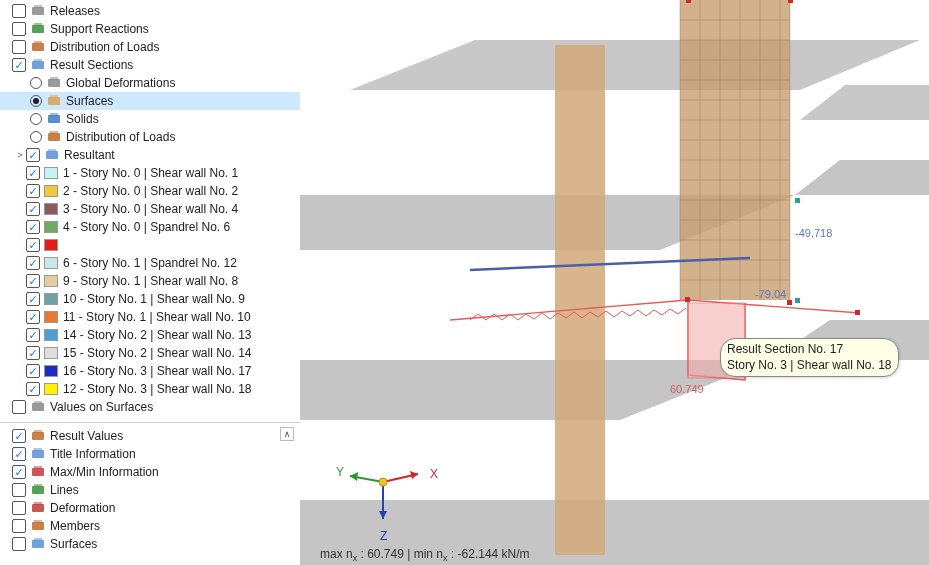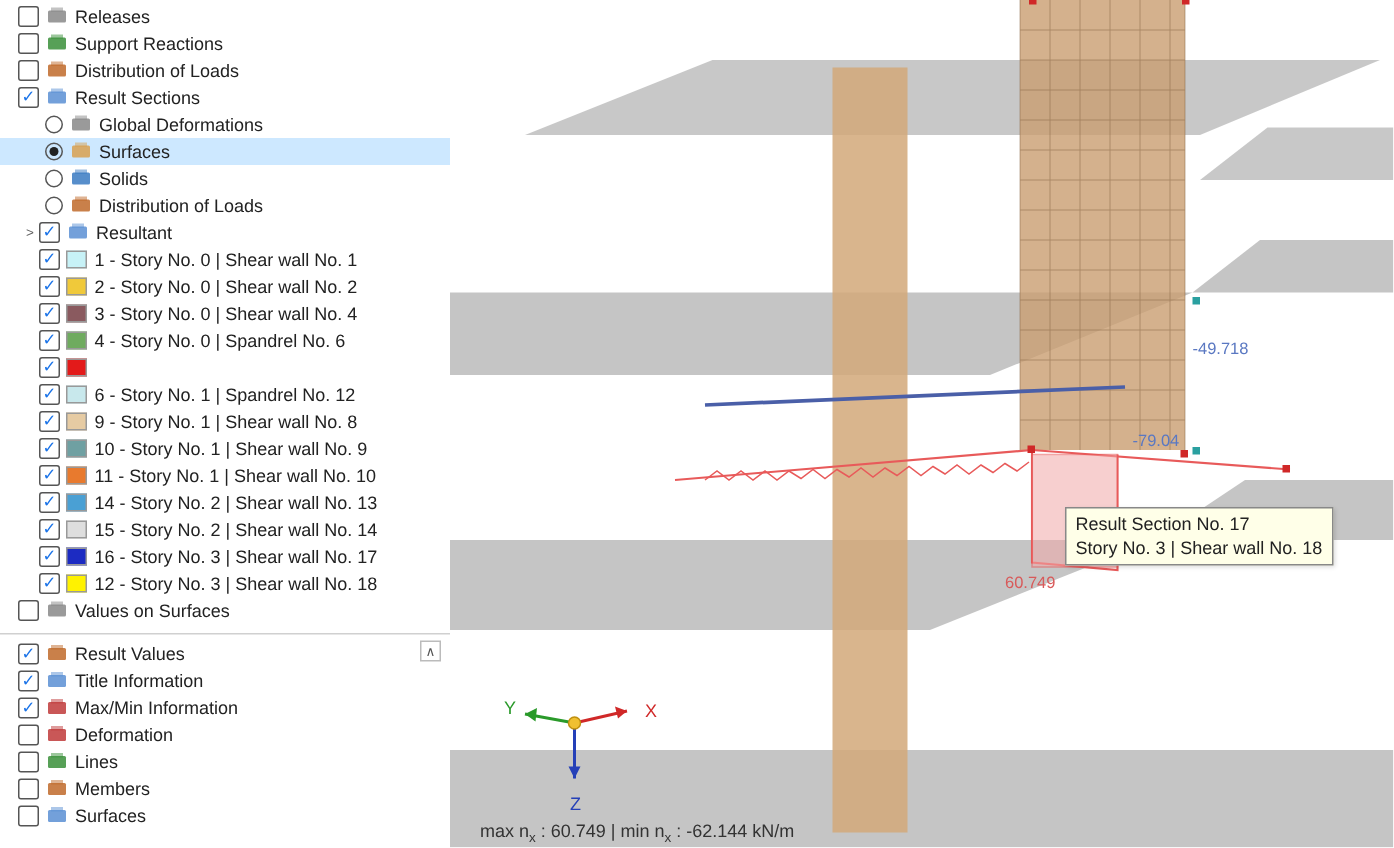--- a/index.html
+++ b/index.html
@@ -261,36 +261,36 @@
               <rect x="3" y="1" width="8" height="3" fill="#c03a3a" opacity="0.5"></rect>
             </svg>
           </span>
           <span class="label">Max/Min Information</span>
         </div>
         <div class="row">
           <span class="spacer" style="width: 12px;"></span>
           <span class="chk"></span>
           <span class="icon">
             <svg width="14" height="14">
+              <rect x="1" y="3" width="12" height="8" rx="1" fill="#3a8f3a" opacity="0.85"></rect>
+              <rect x="3" y="1" width="8" height="3" fill="#3a8f3a" opacity="0.5"></rect>
+            </svg>
+          </span>
+          <span class="label">Lines</span>
+        </div>
+        <div class="row">
+          <span class="spacer" style="width: 12px;"></span>
+          <span class="chk"></span>
+          <span class="icon">
+            <svg width="14" height="14">
               <rect x="1" y="3" width="12" height="8" rx="1" fill="#c03a3a" opacity="0.85"></rect>
               <rect x="3" y="1" width="8" height="3" fill="#c03a3a" opacity="0.5"></rect>
             </svg>
           </span>
           <span class="label">Deformation</span>
-        </div>
-        <div class="row">
-          <span class="spacer" style="width: 12px;"></span>
-          <span class="chk"></span>
-          <span class="icon">
-            <svg width="14" height="14">
-              <rect x="1" y="3" width="12" height="8" rx="1" fill="#3a8f3a" opacity="0.85"></rect>
-              <rect x="3" y="1" width="8" height="3" fill="#3a8f3a" opacity="0.5"></rect>
-            </svg>
-          </span>
-          <span class="label">Lines</span>
         </div>
         <div class="row">
           <span class="spacer" style="width: 12px;"></span>
           <span class="chk"></span>
           <span class="icon">
             <svg width="14" height="14">
               <rect x="1" y="3" width="12" height="8" rx="1" fill="#c06a2a" opacity="0.85"></rect>
               <rect x="3" y="1" width="8" height="3" fill="#c06a2a" opacity="0.5"></rect>
             </svg>
           </span>
@@ -388,21 +388,21 @@
       <circle cx="45" cy="35" r="4" fill="#f0c030" stroke="#c09010"></circle>
     </svg>
     <span class="axis-label" style="left:130px; bottom:84px; color:#d02828;">X</span>
     <span class="axis-label" style="left:36px; bottom:86px; color:#2a9a2a;">Y</span>
     <span class="axis-label" style="left:80px; bottom:22px; color:#2540b8;">Z</span>
 
     <span class="value-label blue" style="left:495px; top:227px;">-49.718</span>
     <span class="value-label blue" style="left:455px; top:288px;">-79.04</span>
     <span class="value-label" style="left:370px; top:383px;">60.749</span>
 
-    <div class="tooltip" style="left:410px; top:338px;">
+    <div class="tooltip" style="left:420px; top:338px;border-radius:15px;">
       <div>Result Section No. 17</div>
       <div>Story No. 3 | Shear wall No. 18</div>
     </div>
 
     <div class="status">
       <span>max n</span><sub>x</sub><span> : 60.749 | min n</span><sub>x</sub><span> : -62.144 kN/m</span>
     </div>
   </div>
 </div>
 

